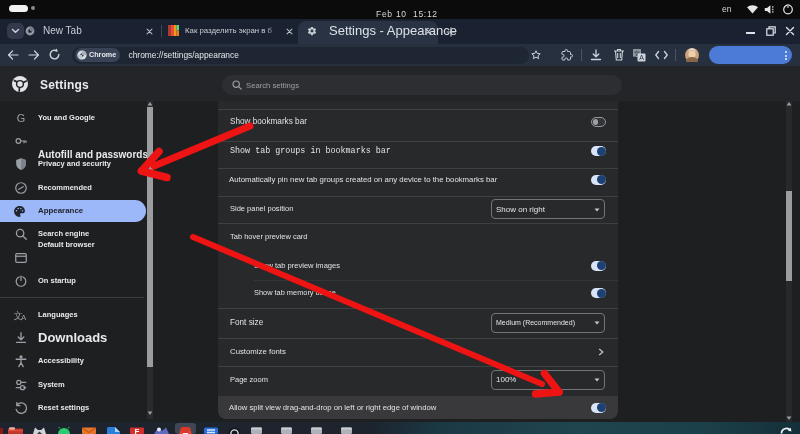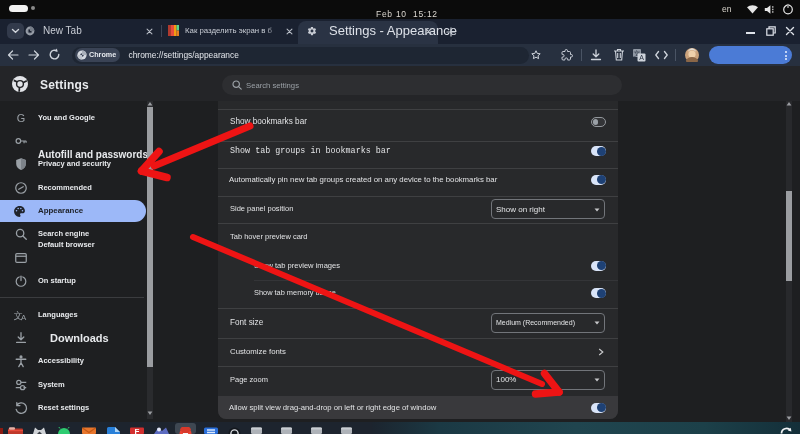--- a/index.html
+++ b/index.html
@@ -200,21 +200,21 @@
     <svg class="abs" style="left:14px;top:274px;" width="14" height="14" viewBox="0 0 16 16">
       <circle cx="8" cy="8.5" r="5.5" fill="none" stroke="#9aa0a6" stroke-width="1.4"></circle>
       <path d="M8 1.5 V7" stroke="#242528" stroke-width="3"></path>
       <path d="M8 2.5 V7.5" stroke="#9aa0a6" stroke-width="1.4" stroke-linecap="round"></path>
     </svg>
     <div class="txt" style="left:38px;top:308px;color:#e8eaed;font-size:7.5px;font-weight:bold;line-height:14px;">Languages</div>
     <svg class="abs" style="left:14px;top:308px;" width="14" height="14" viewBox="0 0 16 16">
       <text x="4.5" y="12.5" font-size="11" fill="#9aa0a6" text-anchor="middle" font-family="Liberation Sans">文</text>
       <text x="11" y="14" font-size="9" fill="#9aa0a6" text-anchor="middle" font-family="Liberation Sans">A</text>
     </svg>
-    <div class="txt" style="left:50px;top:331px;color:#e8eaed;font-size:11px;font-weight:bold;line-height:14px;">Downloads</div>
+    <div class="txt" style="left:38px;top:331px;color:#e8eaed;font-size:13px;font-weight:bold;line-height:14px;">Downloads</div>
     <svg class="abs" style="left:14px;top:331px;" width="14" height="14" viewBox="0 0 16 16">
       <path d="M8 2 V9.5 M4.8 6.8 L8 10 L11.2 6.8 M3 13 H13" stroke="#9aa0a6" stroke-width="1.5" fill="none" stroke-linecap="round" stroke-linejoin="round"></path>
     </svg>
     <div class="txt" style="left:38px;top:354px;color:#e8eaed;font-size:7.5px;font-weight:bold;line-height:14px;">Accessibility</div>
     <svg class="abs" style="left:14px;top:354px;" width="14" height="14" viewBox="0 0 16 16">
       <circle cx="8" cy="3.3" r="1.8" fill="#9aa0a6"></circle>
       <path d="M2.5 6 H13.5 M8 6 V10 M8 10 L5.5 14.5 M8 10 L10.5 14.5" stroke="#9aa0a6" stroke-width="1.5" fill="none" stroke-linecap="round"></path>
     </svg>
     <div class="txt" style="left:38px;top:378px;color:#e8eaed;font-size:7.5px;font-weight:bold;line-height:14px;">System</div>
     <svg class="abs" style="left:14px;top:378px;" width="14" height="14" viewBox="0 0 16 16">

